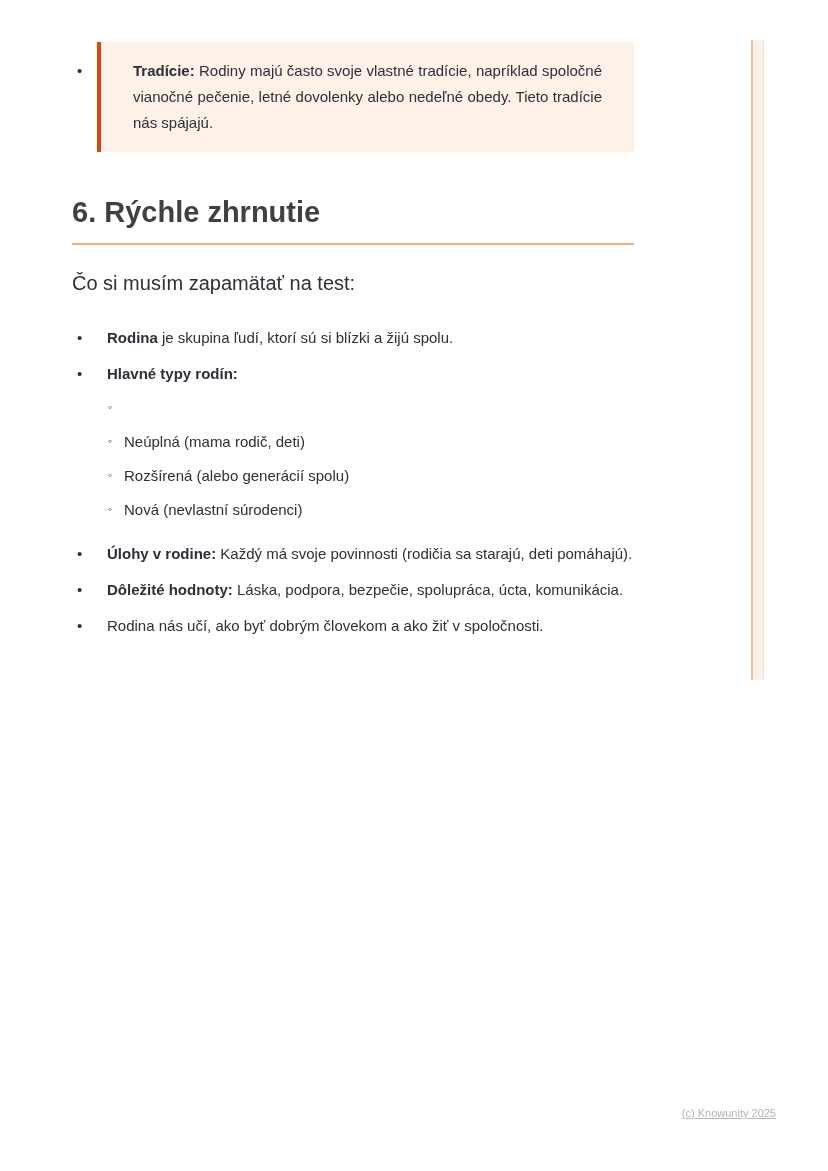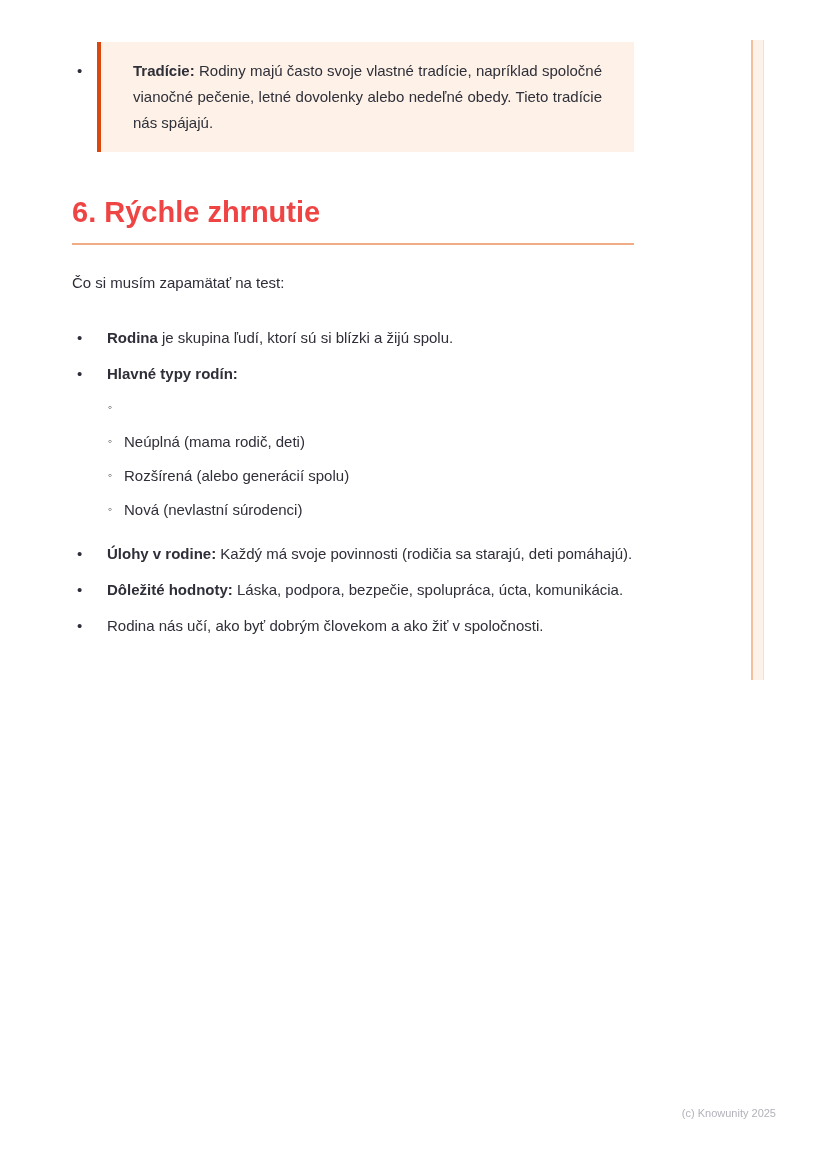--- a/index.html
+++ b/index.html
@@ -49,28 +49,28 @@
     line-height: 26px;
     text-align: justify;
   }
   .callout strong { font-weight: bold; }
   
   h1.section-title {
     margin-top: 44px;
     font-size: 29px;
     line-height: 32px;
     font-weight: bold;
-    color: #ef4444;
+    color: #404040;
     padding-bottom: 15px;
     border-bottom: 2px solid #f0ad85;
   }
   
   .intro {
     margin-top: 26px;
-    font-size: 15px;
+    font-size: 20px;
     line-height: 24px;
   }
   
   ul.main-list { list-style: none; margin-top: 30px; }
   li.main-item { display: flex; align-items: flex-start; margin-bottom: 10px; }
   .marker {
     flex: 0 0 25px;
     width: 25px;
     font-size: 15px;
     line-height: 26px;
@@ -90,20 +90,21 @@
     color: #2e2f38;
   }
   .sub-text { font-size: 15px; line-height: 25px; }
   
   .footer {
     position: absolute;
     right: 52px;
     bottom: 52px;
     font-size: 11px;
     color: #b2b2ba;
+    text-decoration: underline;
   }
 </style>
 </head>
 <body>
 
 <div class="page">
 
   <div class="side-strip"></div>
 
   <div class="content">

